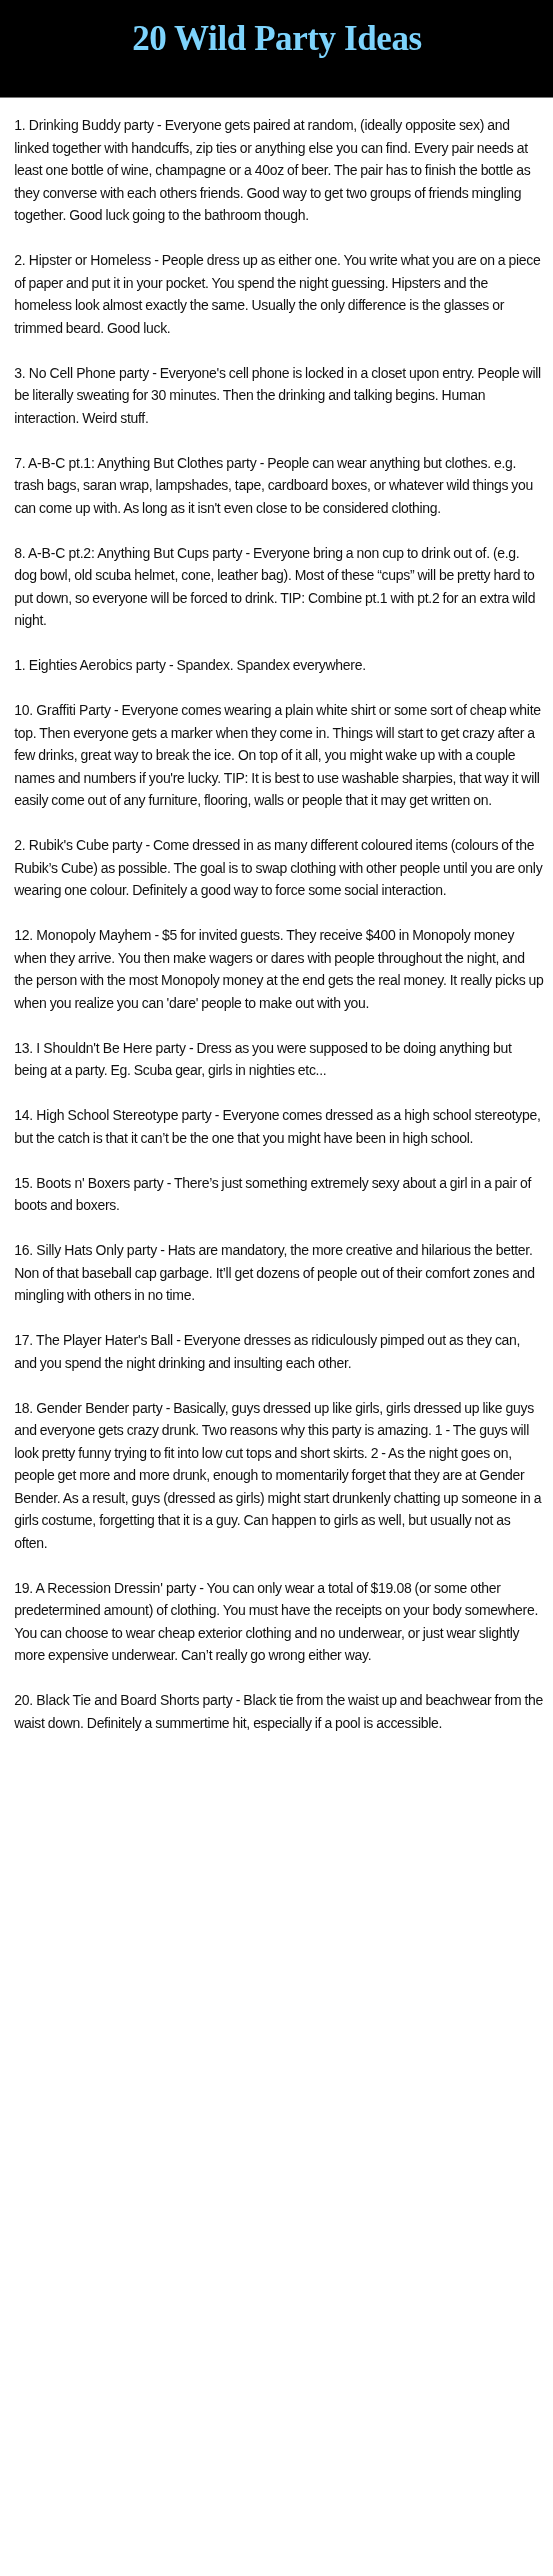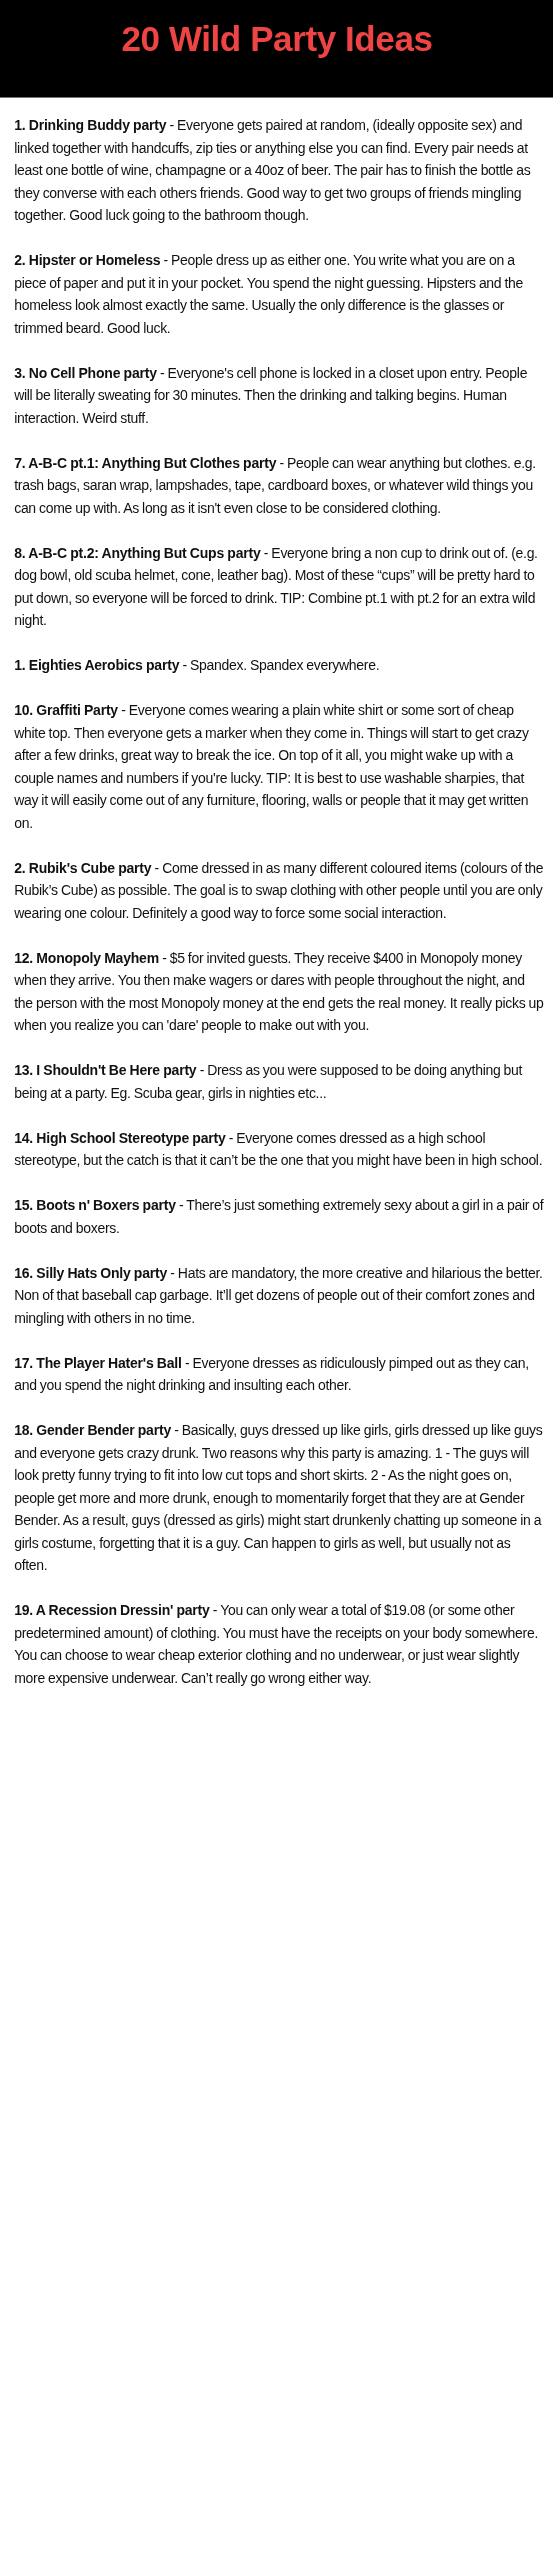--- a/index.html
+++ b/index.html
@@ -17,38 +17,38 @@
       background: #000000;
       border-bottom: 1.6px solid #777777;
       box-sizing: border-box;
       display: flex;
       align-items: center;
       justify-content: center;
     }
     .header h1 {
       margin: 12px;
       margin-top: -6.3px;
-      color: #ef4444;
-      font-family: Liberation Sans, sans-serif;
+      color: #7dd3fc;
+      font-family: Liberation Serif, serif;
       font-weight: bold;
       font-size: 35px;
       letter-spacing: -0.4px;
     }
     .content {
       padding: 16px 9.5px 0 14.2px;
     }
     .idea {
       font-size: 14px;
       line-height: 22.5px;
       letter-spacing: -0.3px;
       margin: 0 0 22.5px 0;
       word-spacing: -0.4px;
     }
     .idea .title {
-      font-weight: bold;
+      font-weight: normal;
       letter-spacing: -0.2px;
     }
   </style>
 </head>
 <body>
 
 <div class="header">
   <h1>20 Wild Party Ideas</h1>
 </div>
 
@@ -62,14 +62,15 @@
   <p class="idea"><span class="title">10. Graffiti Party</span><span> - </span><span>Everyone comes wearing a plain white shirt or some sort of cheap white top. Then everyone gets a marker when they come in. Things will start to get crazy after a few drinks, great way to break the ice. On top of it all, you might wake up with a couple names and numbers if you're lucky. TIP:  It is best to use washable sharpies, that way it will easily come out of any furniture, flooring, walls or people that it may get written on.</span></p>
   <p class="idea"><span class="title">2. Rubik's Cube party</span><span> - </span><span>Come dressed in as many different coloured items (colours of the Rubik’s Cube) as possible. The goal is to swap clothing with other people until you are only wearing one colour. Definitely a good way to force some social interaction.</span></p>
   <p class="idea"><span class="title">12. Monopoly Mayhem</span><span> - </span><span>$5 for invited guests. They receive $400 in Monopoly money when they arrive. You then make wagers or dares with people throughout the night, and the person with the most Monopoly money at the end gets the real money. It really picks up when you realize you can 'dare' people to make out with you.</span></p>
   <p class="idea"><span class="title">13. I Shouldn't Be Here party</span><span> -  </span><span>Dress as you were supposed to be doing anything but being at a party. Eg. Scuba gear, girls in nighties etc...</span></p>
   <p class="idea"><span class="title">14. High School Stereotype party</span><span> - </span><span>Everyone comes dressed as a high school stereotype, but the catch is that it can’t be the one that you might have been in high school.</span></p>
   <p class="idea"><span class="title">15. Boots n' Boxers party</span><span> - </span><span>There’s just something extremely sexy about a girl in a pair of boots and boxers.</span></p>
   <p class="idea"><span class="title">16. Silly Hats Only party</span><span> -  </span><span>Hats are mandatory, the more creative and hilarious the better. Non of that baseball cap garbage. It’ll get dozens of people out of their comfort zones and mingling with others in no time.</span></p>
   <p class="idea"><span class="title">17. The Player Hater's Ball</span><span> - </span><span>Everyone dresses as ridiculously pimped out as they can, and you spend the night drinking and insulting each other.</span></p>
   <p class="idea"><span class="title">18. Gender Bender party</span><span> - </span><span>Basically, guys dressed up like girls, girls dressed up like guys and everyone gets crazy drunk. Two reasons why this party is amazing. 1 - The guys will look pretty funny trying to fit into low cut tops and short skirts. 2 - As the night goes on, people get more and more drunk, enough to momentarily forget that they are at Gender Bender. As a result, guys (dressed as girls) might start drunkenly chatting up someone in a girls costume, forgetting that it is a guy. Can happen to girls as well, but usually not as often.</span></p>
   <p class="idea"><span class="title">19. A Recession Dressin' party</span><span> -  </span><span>You can only wear a total of $19.08 (or some other predetermined amount) of clothing. You must have the receipts on your body somewhere. You can choose to wear cheap exterior clothing and no underwear, or just wear slightly more expensive underwear. Can’t really go wrong either way.</span></p>
+  <p class="idea"><span class="title">20. Black Tie and Board Shorts party</span><span> - </span><span>Black tie from the waist up and beachwear from the waist down. Definitely a summertime hit, especially if a pool is accessible.</span></p>
 </div>
 
 
 </body></html>

